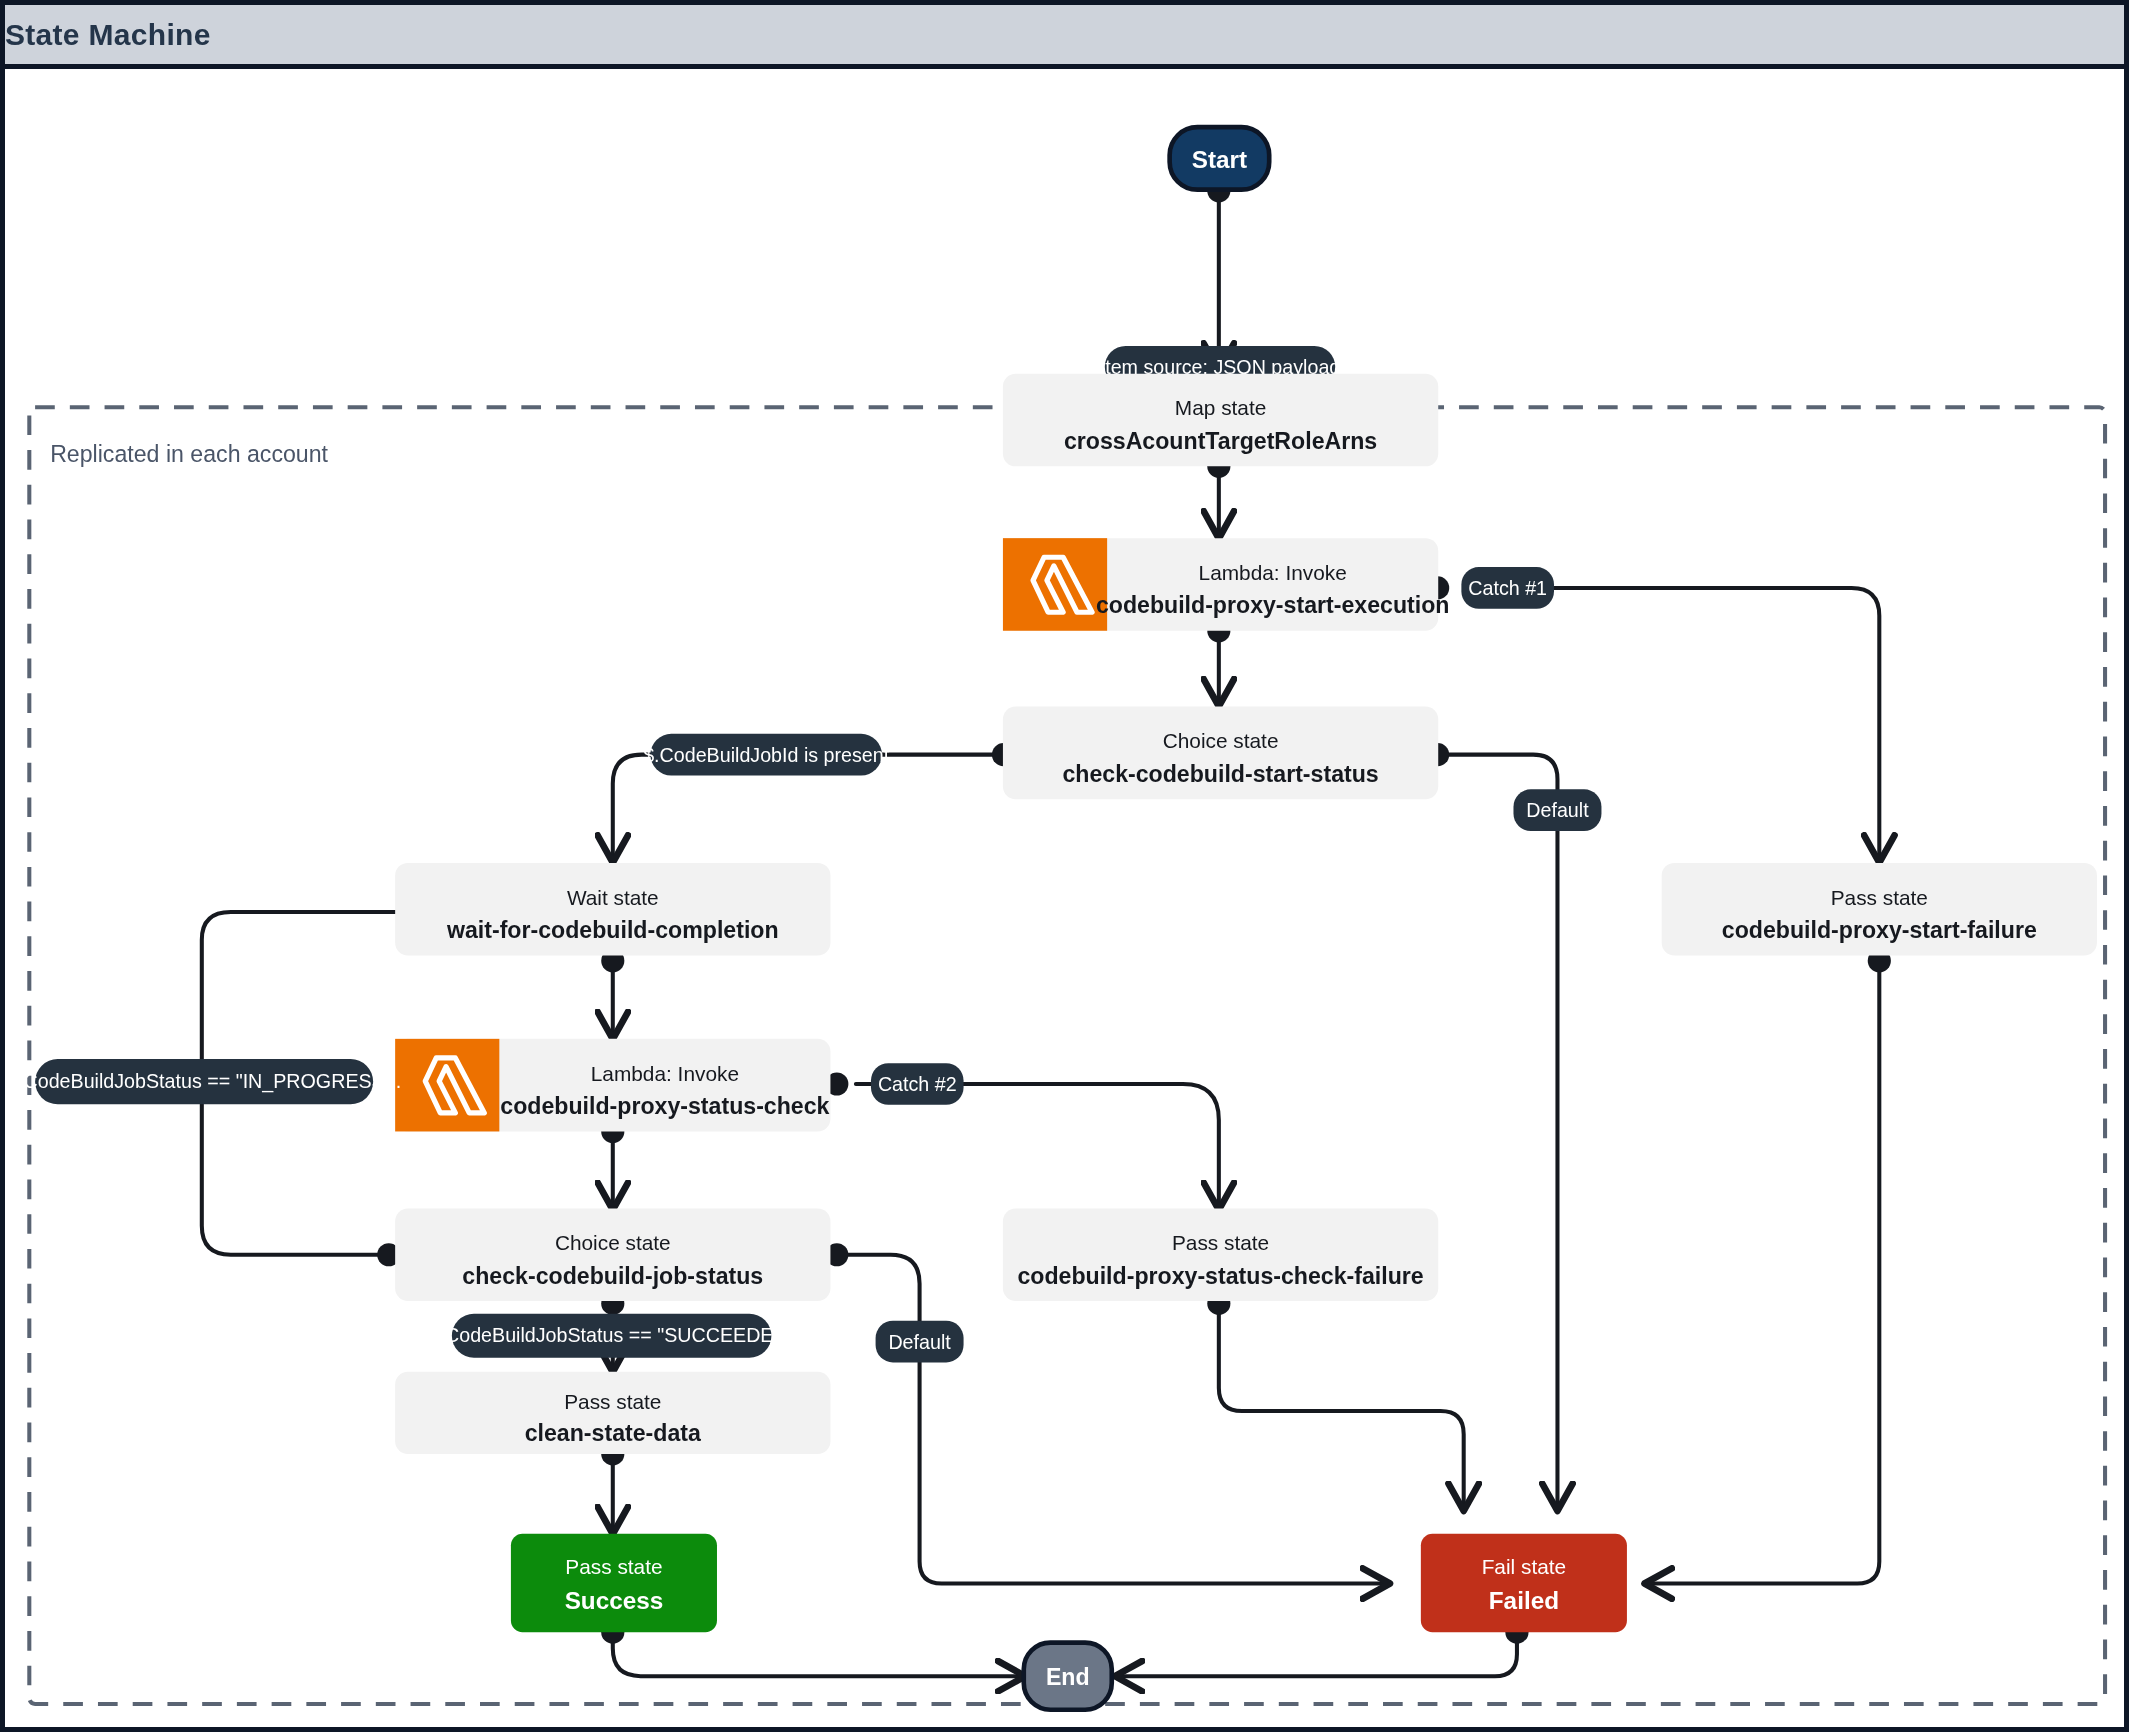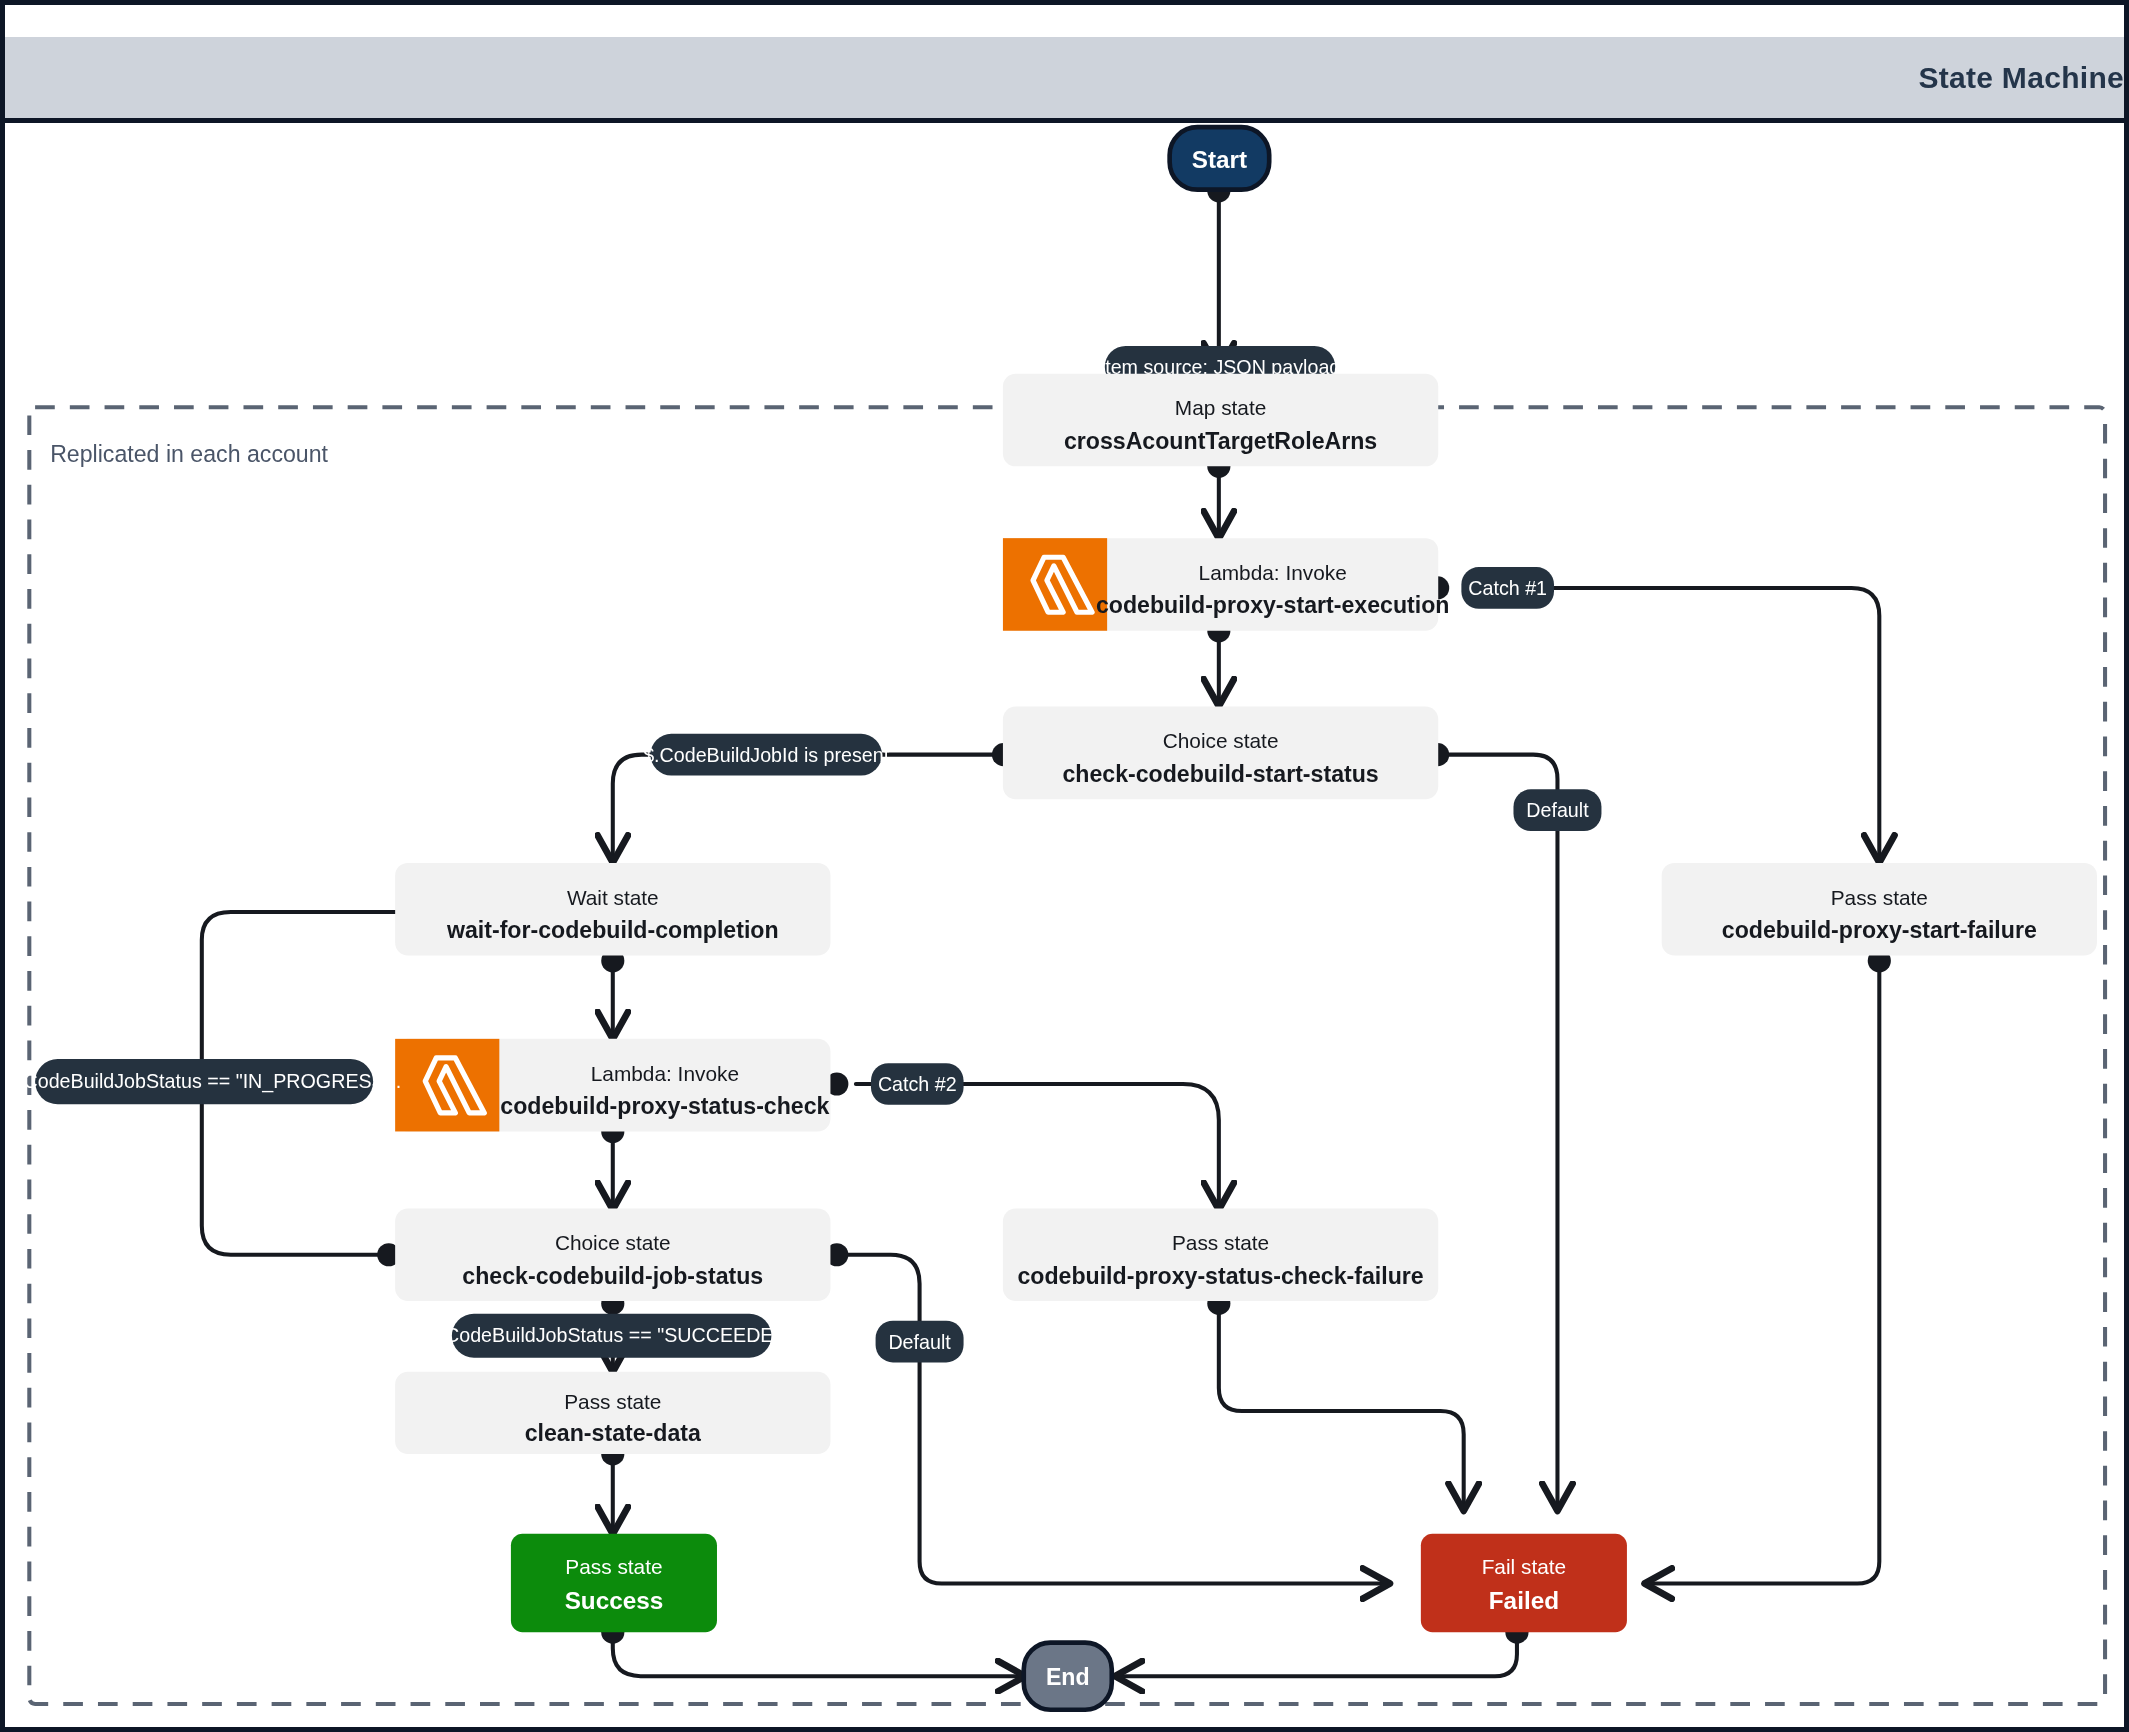--- a/index.html
+++ b/index.html
@@ -1,21 +1,21 @@
 <!DOCTYPE html>
 <html style="font-size:9.3px"><head>
 <meta charset="utf-8">
 <style>
   html,body{margin:0;padding:0;background:#ffffff;}
   body{font-family:"Liberation Sans", sans-serif;}
   #page{position:relative;width:2129px;height:1732px;background:#ffffff;
         border:5.8px solid #0d1626;box-sizing:border-box;overflow:hidden;}
-  #titlebar{position:absolute;left:0;top:0;width:100%;height:86px;
+  #titlebar{position:absolute;left:0;top:0;width:100%;height:64px;
         background:#ced3db;border-bottom:5.2px solid #0d1626;box-sizing:border-box;
-        display:flex;align-items:center;justify-content:flex-end;margin-top:32px;}
+        display:flex;align-items:center;justify-content:flex-start;}
   #titlebar .t{font-size:30px;font-weight:bold;color:#24354a;letter-spacing:0.3px;}
   #canvas{position:absolute;left:0;top:86px;width:2129px;height:1641px;}
   svg{position:absolute;left:0;top:0;width:2129px;height:1641px;}
   .nodetext{pointer-events:none;}
 </style>
 </head>
 <body>
 
 <div id="page">
 

